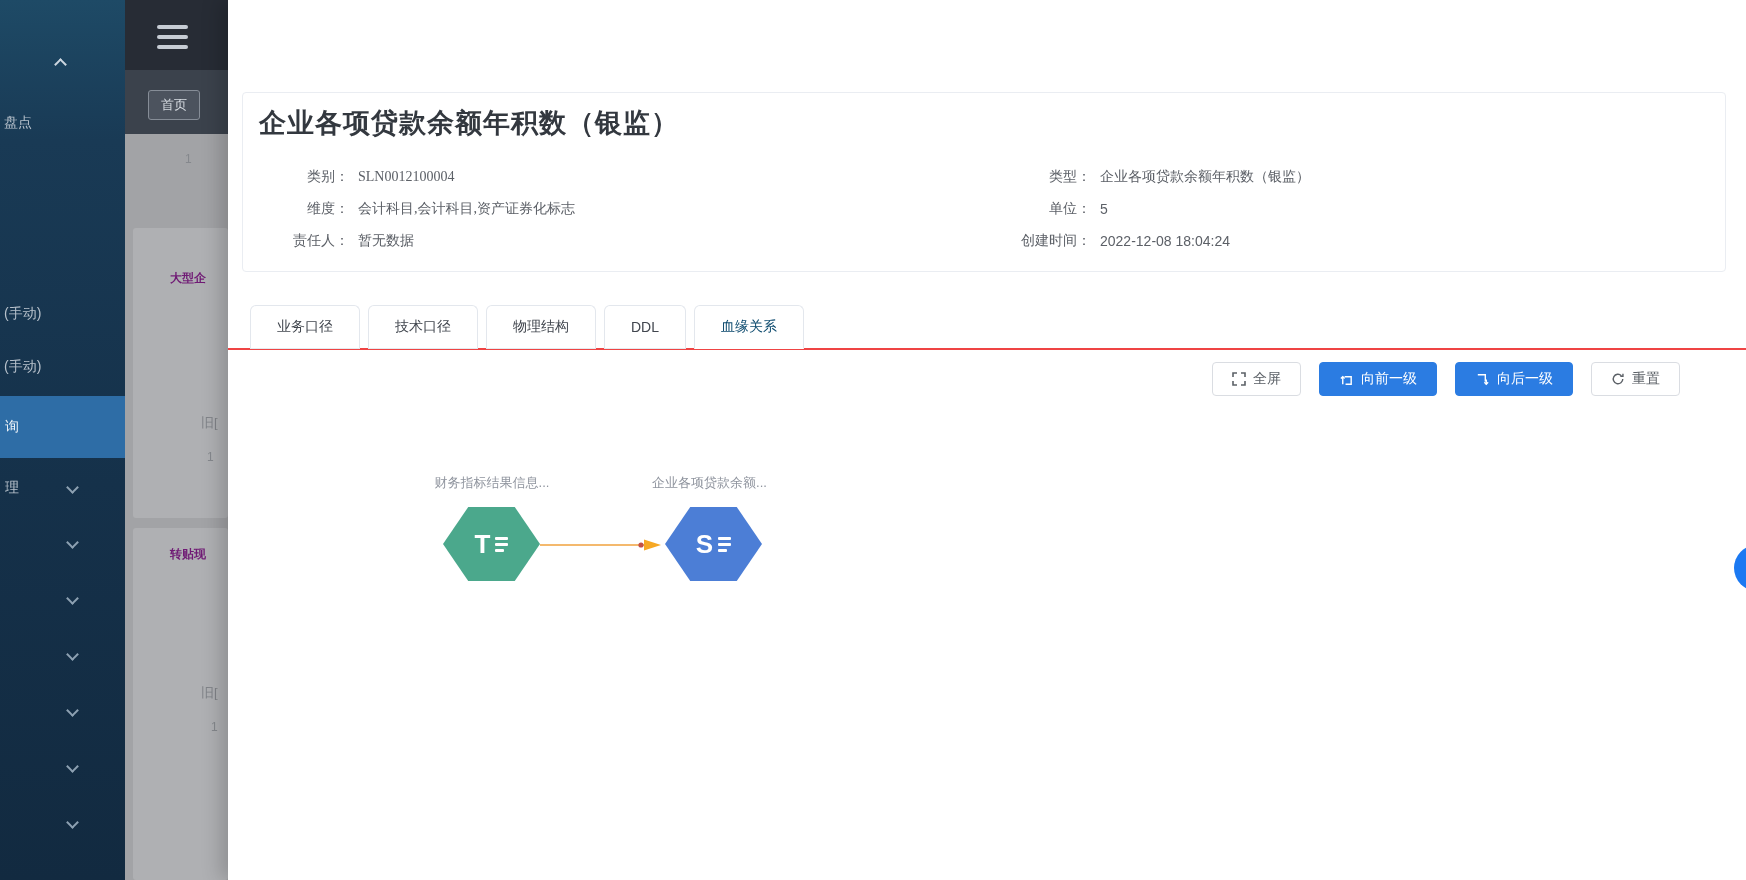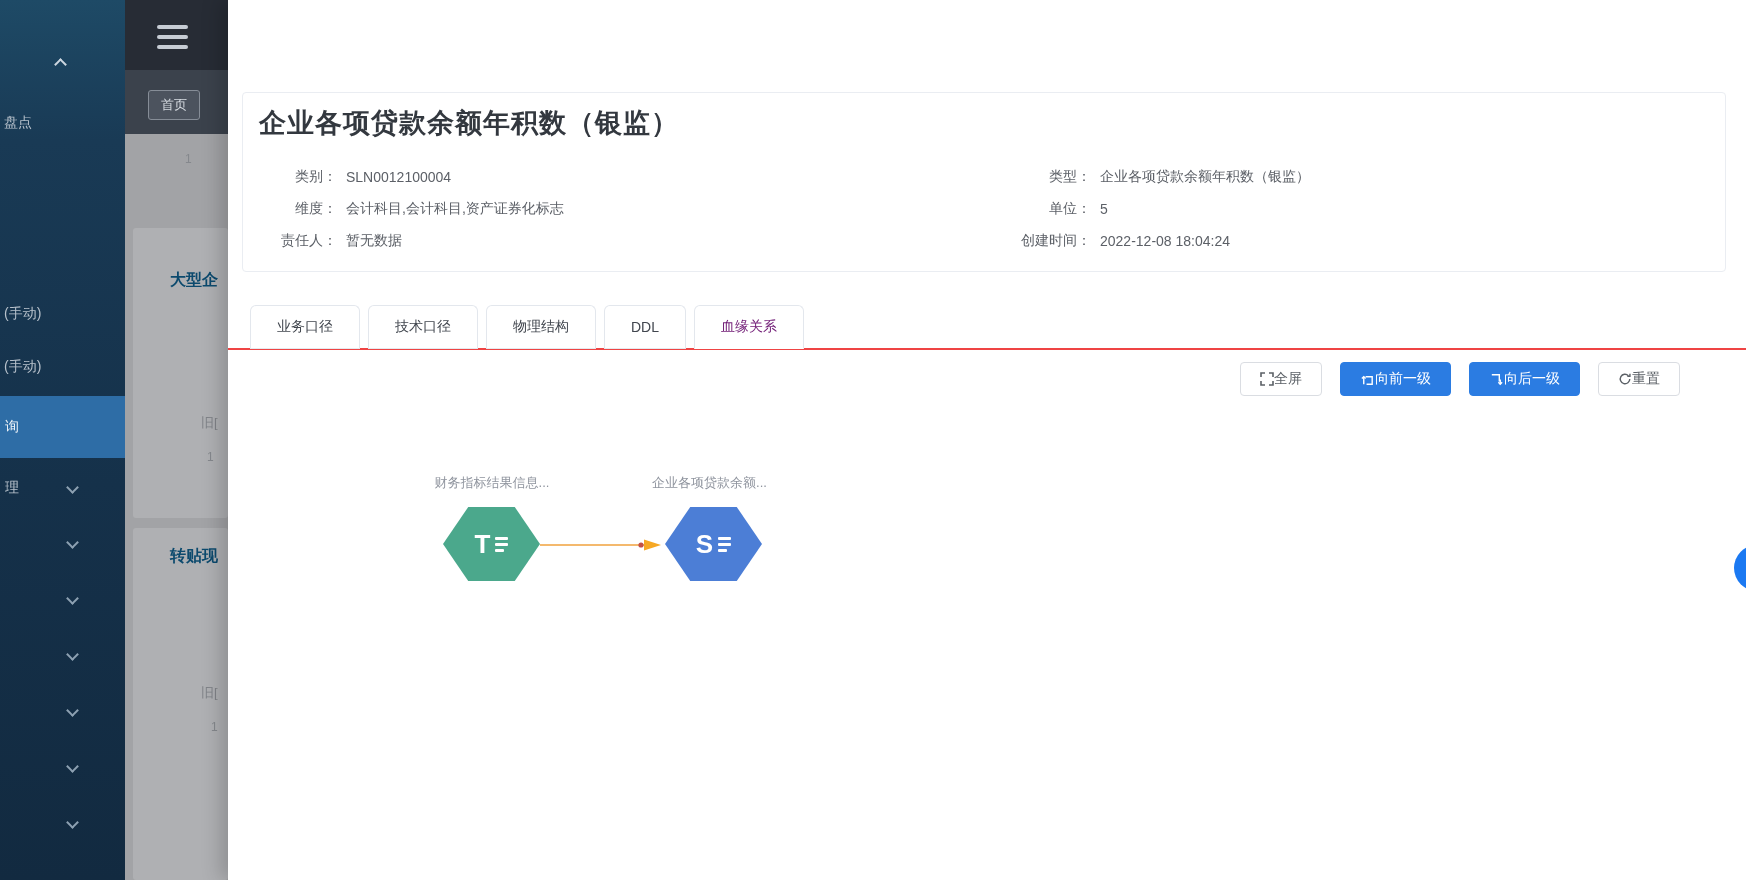--- a/index.html
+++ b/index.html
@@ -32,21 +32,21 @@
   .burger { position:absolute; left:32px; top:25px; }
   .burger span { display:block; width:31px; height:4px; background:#c6ccd4; border-radius:2px; margin-bottom:6px; }
   .strip-tabbar { position:absolute; left:0; top:70px; width:100%; height:64px; background:#3b424c; }
   .home-chip {
     position:absolute; left:23px; top:20px; padding:5px 12px;
     border:1px solid #868d97; border-radius:3px; background:#4c535e;
     color:#d7dce2; font-size:13px;
   }
   .strip-card { position:absolute; left:8px; width:95px; background:#afb0b3; border-radius:3px; }
   .frag { position:absolute; white-space:nowrap; }
-  .frag-bold { font-size:16px; font-weight:700; color:#0c4a6e; }
+  .frag-bold { font-size:12px; font-weight:700; color:#701a75; }
   .frag-dim { font-size:13px; color:#7f8287; }
   .frag-tiny { font-size:12px; color:#85888d; }
 
   
   .drawer {
     position:absolute; left:228px; top:0; width:1518px; height:880px;
     background:#ffffff; box-shadow:-8px 0 18px rgba(0,0,0,0.18);
   }
   .drawer-header { position:relative; height:67px; border-bottom:1px solid #e8eaee; }
   .drawer-title { position:absolute; left:22px; top:22px; font-size:16px; color:#2a2f38; }
@@ -57,44 +57,44 @@
 
   .meta-card {
     position:absolute; left:14px; top:92px; right:20px; height:180px;
     border:1px solid #eaedf2; border-radius:4px; background:#fff;
   }
   .meta-title {
     position:absolute; left:16px; top:12px; font-size:27px; font-weight:700;
     color:#33383f; letter-spacing:1px;
   }
   .field-col { position:absolute; top:68px; }
-  .field-col-left  { left:8px; }
+  .field-col-left  { left:20px;font-family:Liberation Serif, serif; }
   .field-col-right { left:758px; }
   .field-row { display:flex; height:32px; align-items:center; font-size:14px; color:#5c6067; }
   .field-label { display:inline-block; text-align:right; }
   .field-col-left  .field-label { width:86px; }
   .field-col-right .field-label { width:90px; }
   .field-value { margin-left:9px; color:#5c6067; }
 
   .tabs {
     position:absolute; left:0; right:0; top:306px; height:44px;
     border-bottom:2px solid #ef4444; padding-left:22px;
     display:flex; align-items:flex-end; gap:8px;
   }
   .tab {
     height:44px; display:flex; align-items:center; padding:0 26px;
     border:1px solid #e3e7ed; border-bottom:1px solid #e6e9ee;
     border-radius:6px 6px 0 0; background:#fff;
     font-size:14px; color:#41464e; margin-bottom:-1px; cursor:pointer; white-space:nowrap;
   }
-  .tab.active { color:#701a75; border-bottom-color:#ffffff; }
+  .tab.active { color:#0c4a6e; border-bottom-color:#ffffff; }
 
   .toolbar { position:absolute; top:362px; right:66px; display:flex; gap:18px; }
   .btn {
-    height:34px; display:inline-flex; align-items:center; padding:0 19px;
+    height:34px; display:inline-flex; align-items:center; gap:7px; padding:0 19px;
     border-radius:4px; font-size:14px; cursor:pointer; white-space:nowrap;
   }
   .btn-plain { border:1px solid #dadde2; color:#5c6167; background:#fff; }
   .btn-primary { background:#2b7ce2; border:1px solid #2b7ce2; color:#fff; }
   .btn svg { flex:0 0 auto; }
 
   .node-label { position:absolute; top:452px; font-size:13px; color:#8f949e; text-align:center; white-space:nowrap;margin-top:22px; }
   .hex {
     position:absolute; top:507px; width:97px; height:74px;
     clip-path:polygon(26% 0,74% 0,100% 50%,74% 100%,26% 100%,0 50%);

